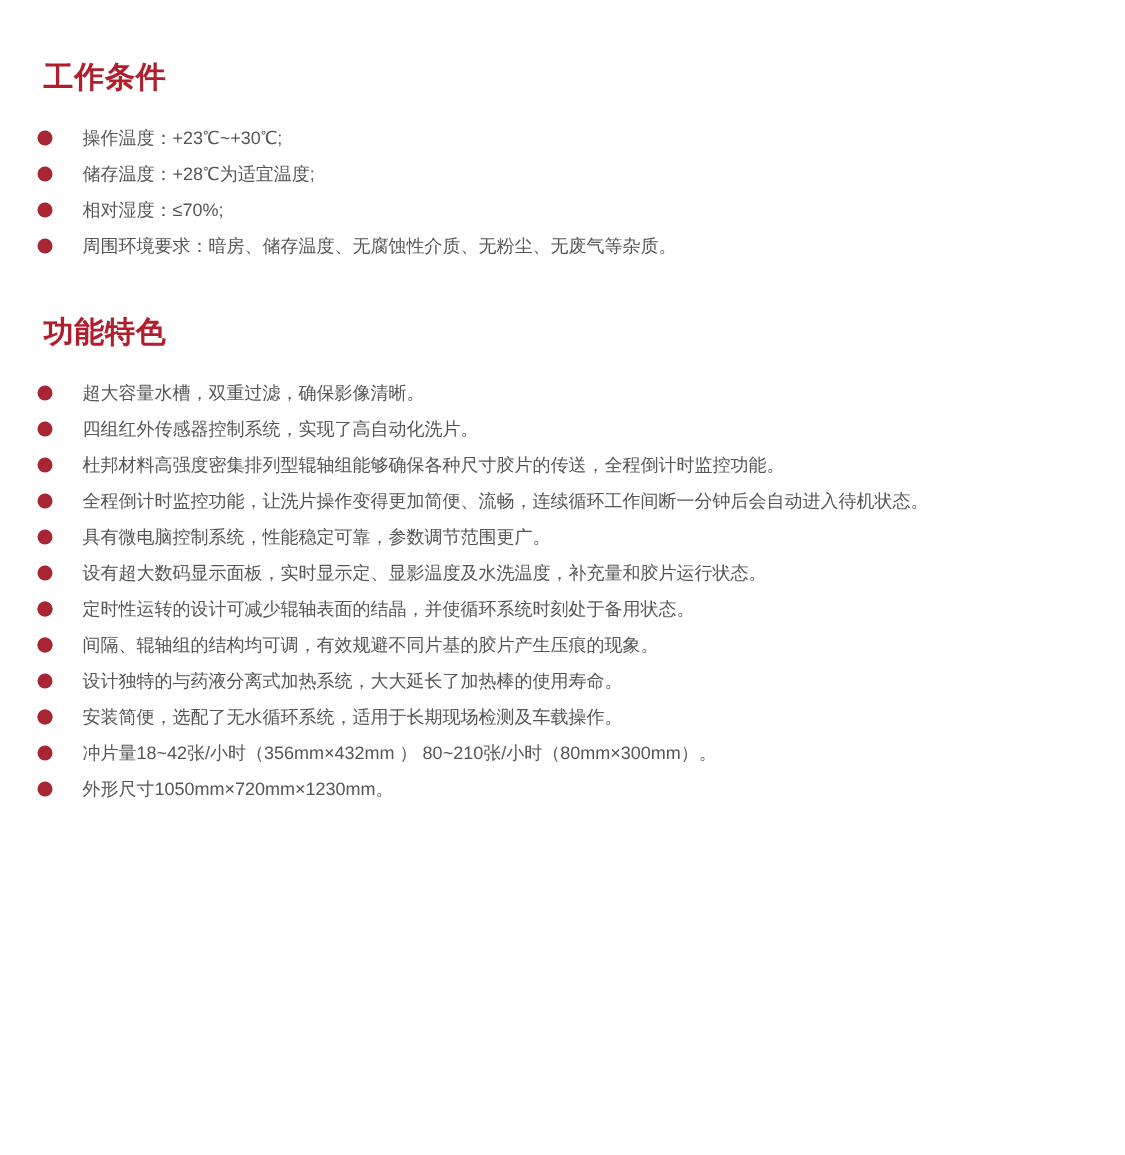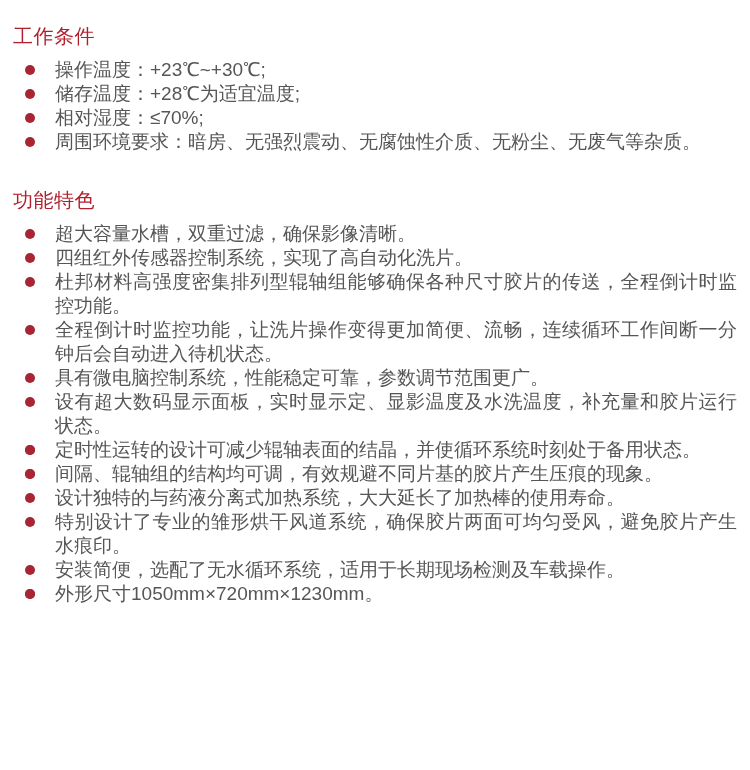--- a/index.html
+++ b/index.html
@@ -11,39 +11,39 @@
   body {
     width: 750px;
     height: 770px;
     font-family: "Liberation Sans", sans-serif;
     overflow: hidden;
   }
   .doc {
     padding: 24px 13px 0 13px;
   }
   .section-title {
-    margin: 0;
+    margin: 16px;
     font-size: 20px;
     line-height: 24px;
-    font-weight: normal;
+    font-weight: bold;
     letter-spacing: 0.5px;
     color: var(--heading-color, #b11f2d);
   }
   .section-title.second {
     margin-top: 34px;
   }
   ul.bullet-list {
     list-style: none;
     margin: 10px 0 0 0;
     padding: 0;
   }
   ul.bullet-list li {
     position: relative;
     padding-left: 42px;
-    font-size: 19px;
+    font-size: 12px;
     line-height: 24px;
     color: var(--text-color, #565656);
     text-align: justify;
     text-justify: inter-ideograph;
   }
   .bullet {
     position: absolute;
     left: 12px;
     top: 7px;
     width: 10px;
@@ -55,35 +55,35 @@
 </head>
 <body style="background: rgb(255, 255, 255);">
 
 <div class="doc">
 
   <h2 class="section-title">工作条件</h2>
   <ul class="bullet-list">
     <li><span class="bullet"></span><span>操作温度：+23℃~+30℃;</span></li>
     <li><span class="bullet"></span><span>储存温度：+28℃为适宜温度;</span></li>
     <li><span class="bullet"></span><span>相对湿度：≤70%;</span></li>
-    <li><span class="bullet"></span><span>周围环境要求：暗房、无强烈震动、无腐蚀性介质、无粉尘、无废气等杂质。</span></li>
+    <li><span class="bullet"></span><span>周围环境要求：暗房、储存温度、无腐蚀性介质、无粉尘、无废气等杂质。</span></li>
   </ul>
 
   <h2 class="section-title second">功能特色</h2>
   <ul class="bullet-list">
     <li><span class="bullet"></span><span>超大容量水槽，双重过滤，确保影像清晰。</span></li>
     <li><span class="bullet"></span><span>四组红外传感器控制系统，实现了高自动化洗片。</span></li>
     <li><span class="bullet"></span><span>杜邦材料高强度密集排列型辊轴组能够确保各种尺寸胶片的传送，全程倒计时监控功能。</span></li>
     <li><span class="bullet"></span><span>全程倒计时监控功能，让洗片操作变得更加简便、流畅，连续循环工作间断一分钟后会自动进入待机状态。</span></li>
     <li><span class="bullet"></span><span>具有微电脑控制系统，性能稳定可靠，参数调节范围更广。</span></li>
     <li><span class="bullet"></span><span>设有超大数码显示面板，实时显示定、显影温度及水洗温度，补充量和胶片运行状态。</span></li>
     <li><span class="bullet"></span></li>
     <li><span class="bullet"></span><span>定时性运转的设计可减少辊轴表面的结晶，并使循环系统时刻处于备用状态。</span></li>
     <li><span class="bullet"></span></li>
     <li><span class="bullet"></span><span>间隔、辊轴组的结构均可调，有效规避不同片基的胶片产生压痕的现象。</span></li>
     <li><span class="bullet"></span><span>设计独特的与药液分离式加热系统，大大延长了加热棒的使用寿命。</span></li>
-    <li><span class="bullet"></span><span>特别设计了专业的雏形烘干风道系统，确保胶片两面可均匀受风，避免胶片产生水痕印。</span></li>
+    <li><span class="bullet"></span></li>
     <li><span class="bullet"></span><span>安装简便，选配了无水循环系统，适用于长期现场检测及车载操作。</span></li>
-    <li><span class="bullet"></span></li>
+    <li><span class="bullet"></span><span>冲片量18~42张/小时（356mm×432mm ） 80~210张/小时（80mm×300mm）。</span></li>
     <li><span class="bullet"></span><span>外形尺寸1050mm×720mm×1230mm。</span></li>
   </ul>
 
 </div>
 
 </body></html>

